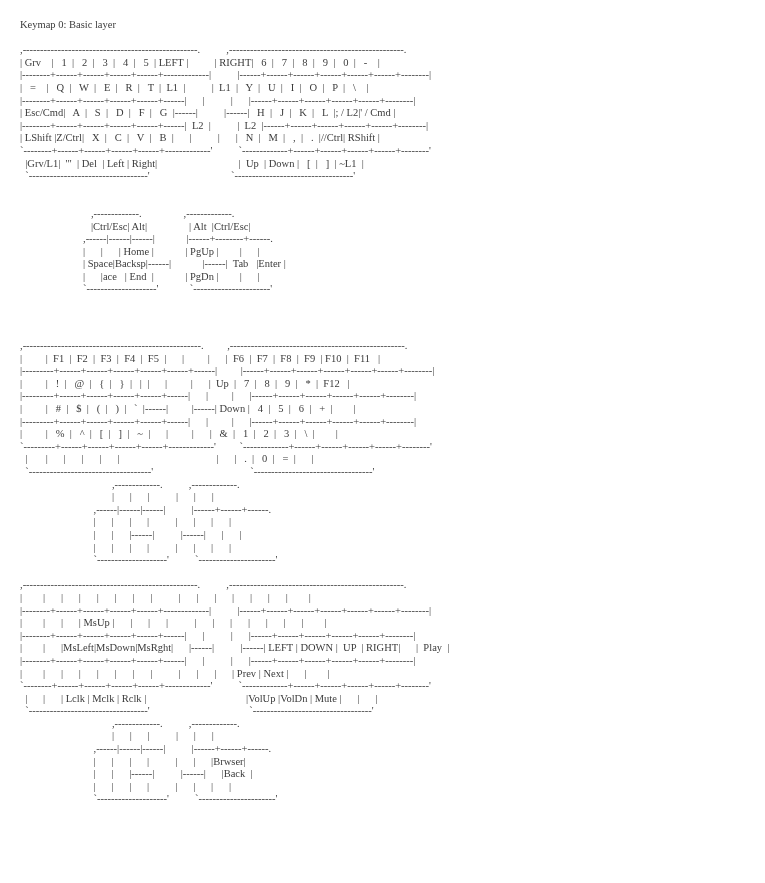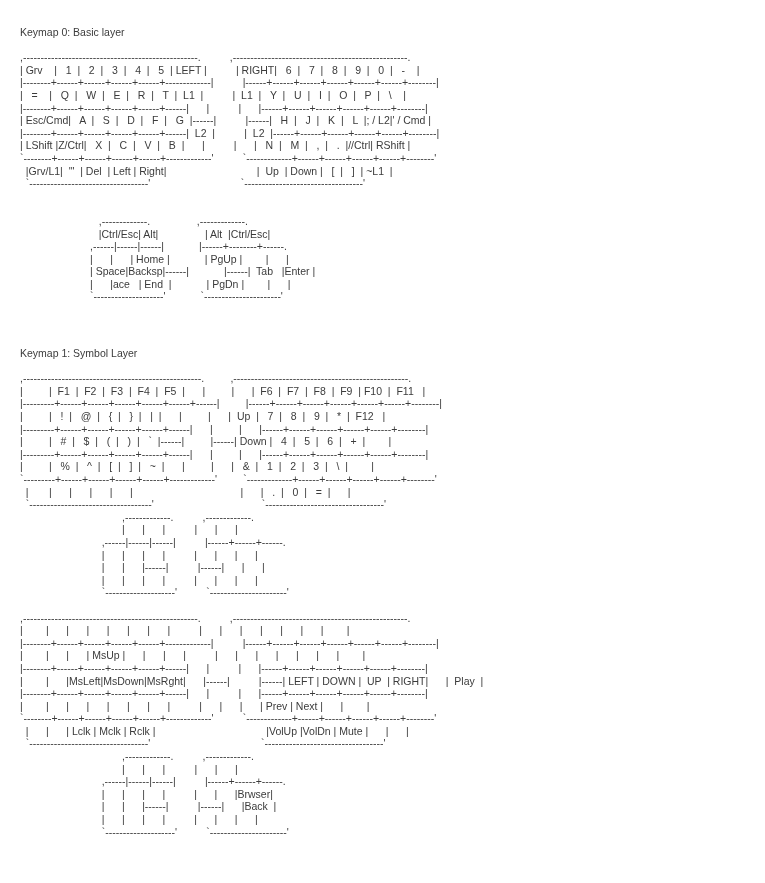--- a/index.html
+++ b/index.html
@@ -7,22 +7,22 @@
     padding: 0;
   }
   body {
     width: 765px;
     height: 883px;
     overflow: hidden;
     box-sizing: border-box;
     background: #ffffff;
   }
   .doc {
-    padding: 26px 0 0 20px;
-    font-family: Liberation Sans, sans-serif;
+    padding: 19px 0 0 20px;
+    font-family: Liberation Serif, serif;
     font-size: 10.5px;
     line-height: 12.6px;
     color: #3b3b3b;
   }
   .section-title {
     white-space: pre;
     margin: 0 0 12.6px 0;
     font-family: inherit;
     font-size: inherit;
     line-height: inherit;
@@ -62,21 +62,20 @@
                            ,-------------.                ,-------------.
                            |Ctrl/Esc| Alt|                | Alt  |Ctrl/Esc|
                         ,------|------|------|            |------+--------+------.
                         |      |      | Home |            | PgUp |        |      |
                         | Space|Backsp|------|            |------|  Tab   |Enter |
                         |      |ace   | End  |            | PgDn |        |      |
                         `--------------------'            `----------------------'</pre>
   </section>
 
   <section class="keymap-section section-1">
-    <div class="section-title">Keymap 1: Symbol Layer</div>
     <pre class="ascii">,---------------------------------------------------.         ,--------------------------------------------------.
 |         |  F1  |  F2  |  F3  |  F4  |  F5  |      |         |      |  F6  |  F7  |  F8  |  F9  | F10  |  F11   |
 |---------+------+------+------+------+------+------|         |------+------+------+------+------+------+--------|
 |         |   !  |   @  |   {  |   }  |   |  |      |         |      |  Up  |   7  |   8  |   9  |   *  |  F12   |
 |---------+------+------+------+------+------|      |         |      |------+------+------+------+------+--------|
 |         |   #  |   $  |   (  |   )  |   `  |------|         |------| Down |   4  |   5  |   6  |   +  |        |
 |---------+------+------+------+------+------|      |         |      |------+------+------+------+------+--------|
 |         |   %  |   ^  |   [  |   ]  |   ~  |      |         |      |   &amp;  |   1  |   2  |   3  |   \  |        |
 `---------+------+------+------+------+-------------'         `-------------+------+------+------+------+--------'
   |       |      |      |      |      |                                     |      |   .  |   0  |   =  |      |

